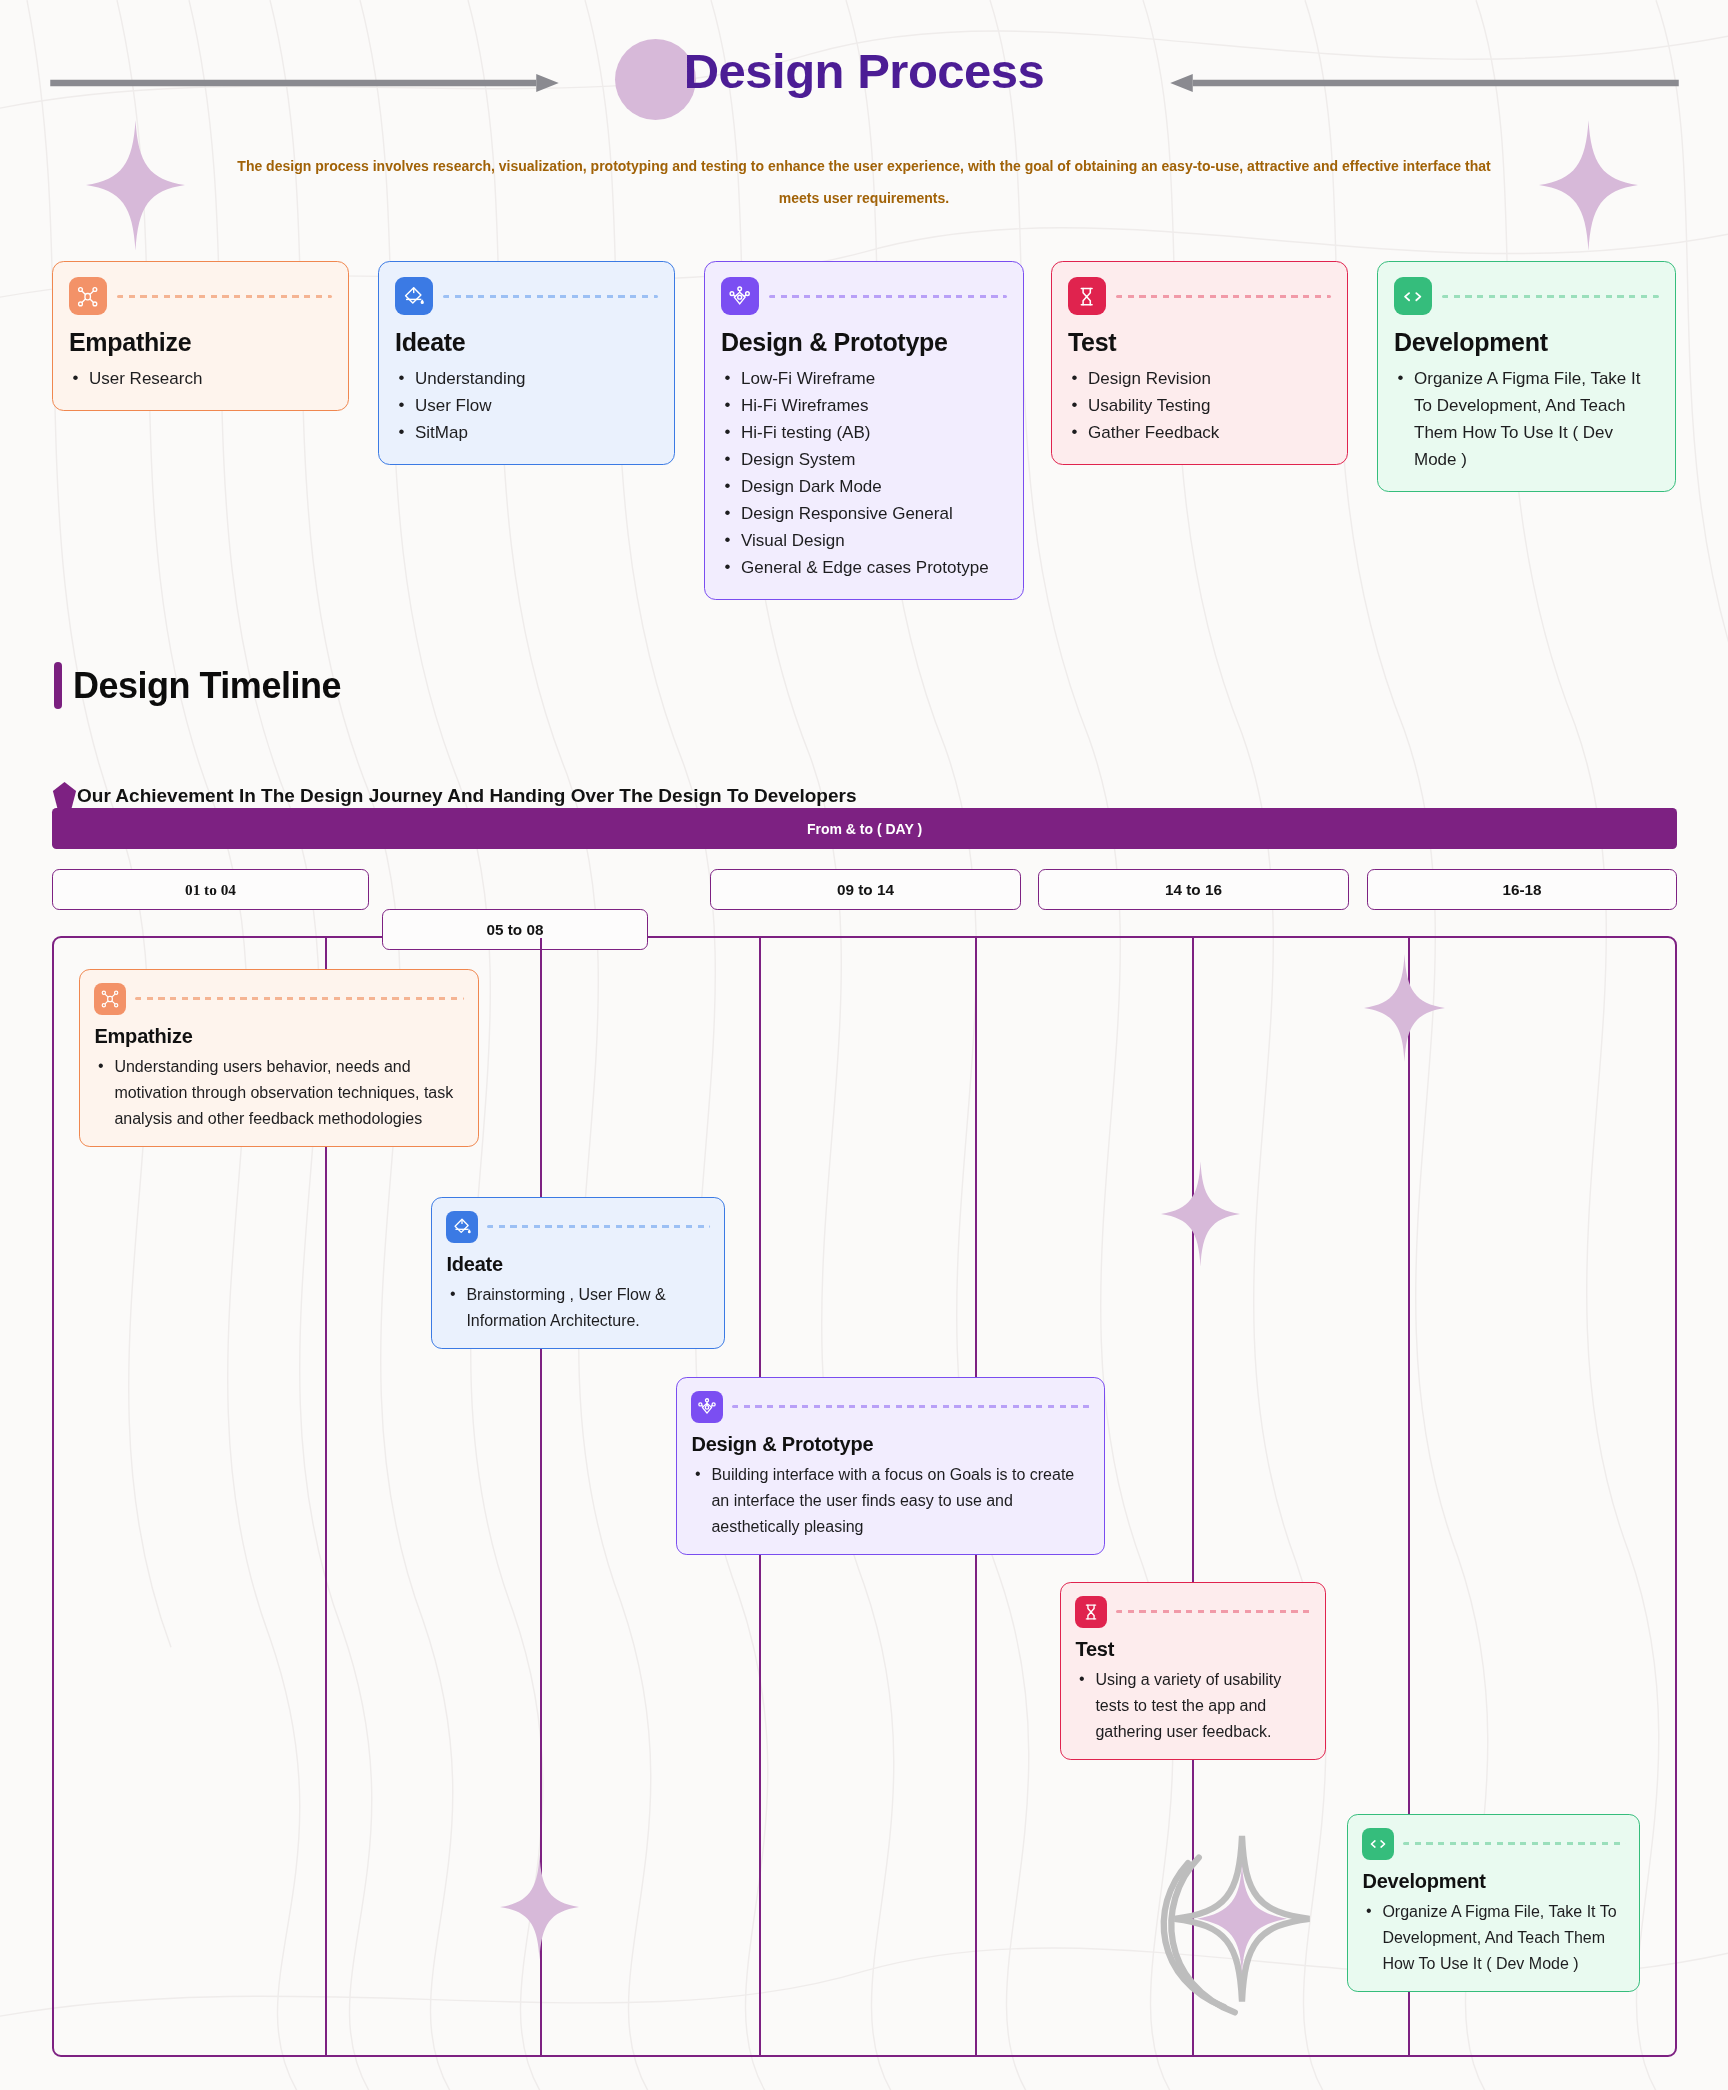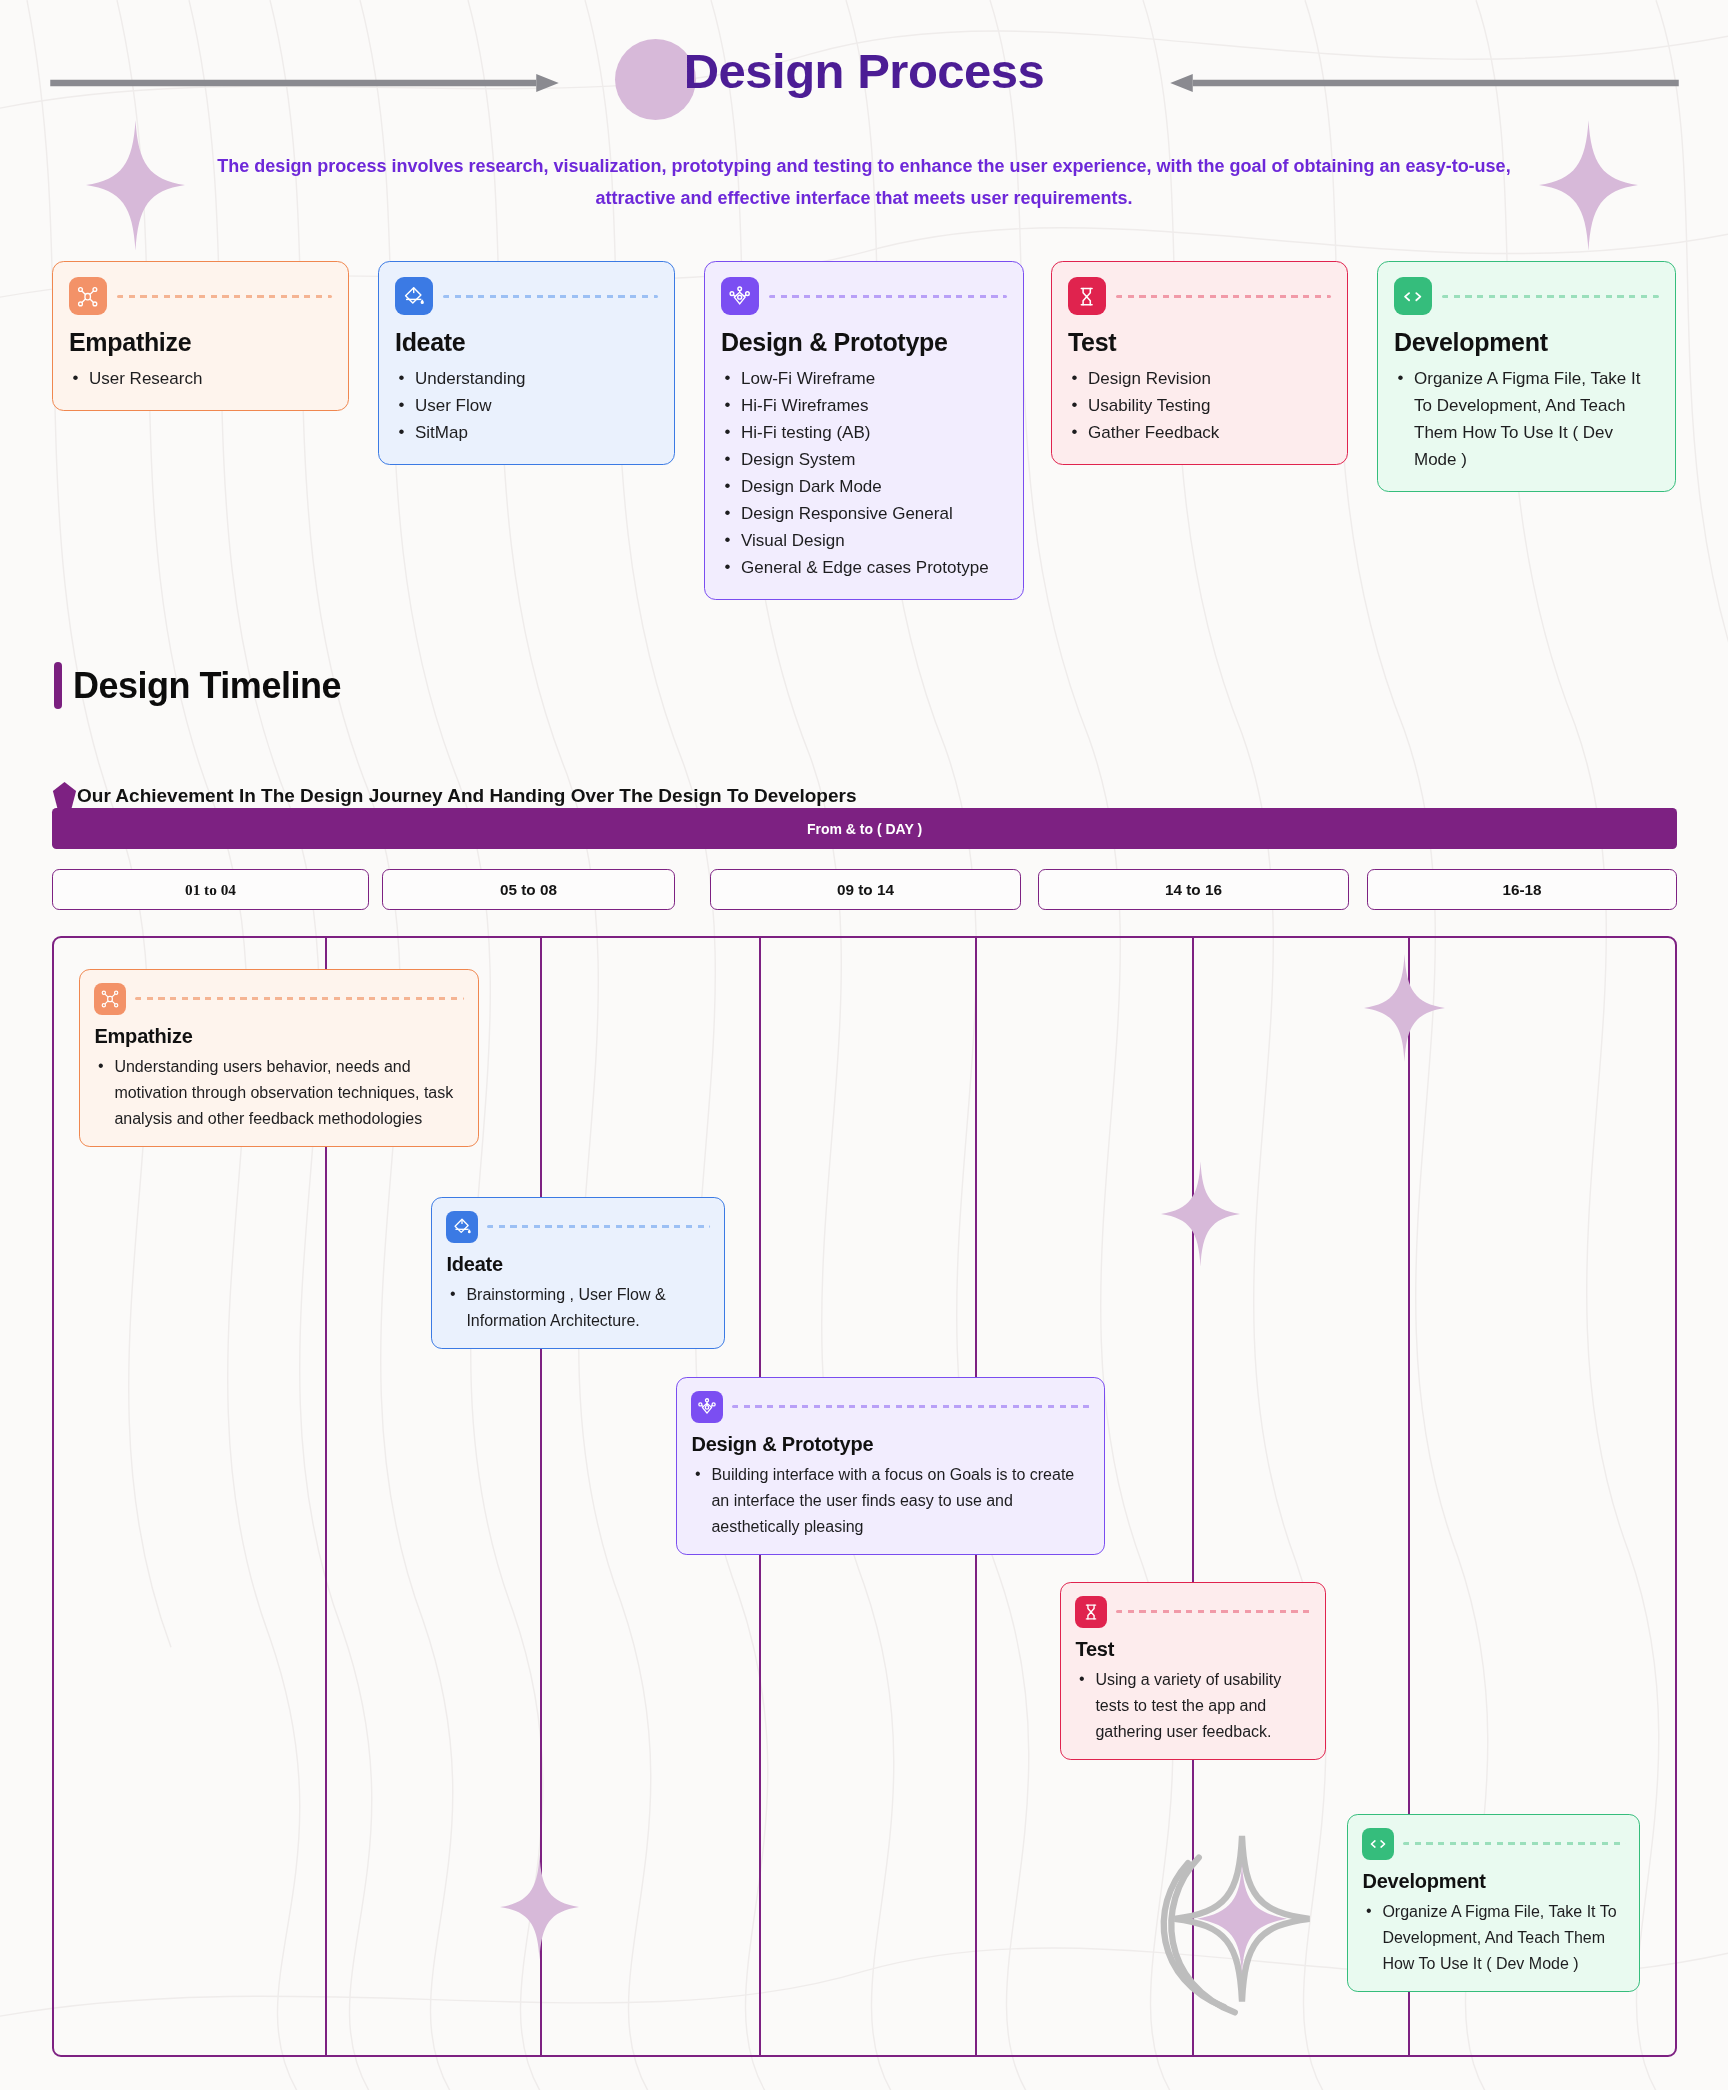--- a/index.html
+++ b/index.html
@@ -72,24 +72,24 @@
     left: 1170px; top: 74px;
     width: 509px; height: 18px;
     z-index: 2;
   }
 
   .subtitle {
     position: absolute;
     left: 216px; top: 150px;
     width: 1296px;
     text-align: center;
-    font-size: 18px;
+    font-size: 14px;
     font-weight: 700;
     line-height: 32px;
-    color: #6d28d9;
+    color: #a16207;
     z-index: 3;
   }
 
   
   .process-row {
     position: absolute;
     left: 0; top: 261px;
     width: 1728px;
     z-index: 3;
   }
@@ -460,21 +460,21 @@
   </div>
 
   <div class="day-band">
     <span>From &amp; to ( DAY )</span>
   </div>
 
   <div class="day-cells">
     <div class="day-cell" style="left:0px;   width:317px;font-family:Liberation Serif, serif;">
         <span>01 to 04</span>
       </div>
-    <div class="day-cell" style="left:330px; width:293px;">
+    <div class="day-cell" style="left:330px; width:266px;margin-top:40px;">
         <span>05 to 08</span>
       </div>
     <div class="day-cell" style="left:658px; width:311px;">
         <span>09 to 14</span>
       </div>
     <div class="day-cell" style="left:986px;width:311px;">
         <span>14 to 16</span>
       </div>
     <div class="day-cell" style="left:1315px;width:310px;">
         <span>16-18</span>

